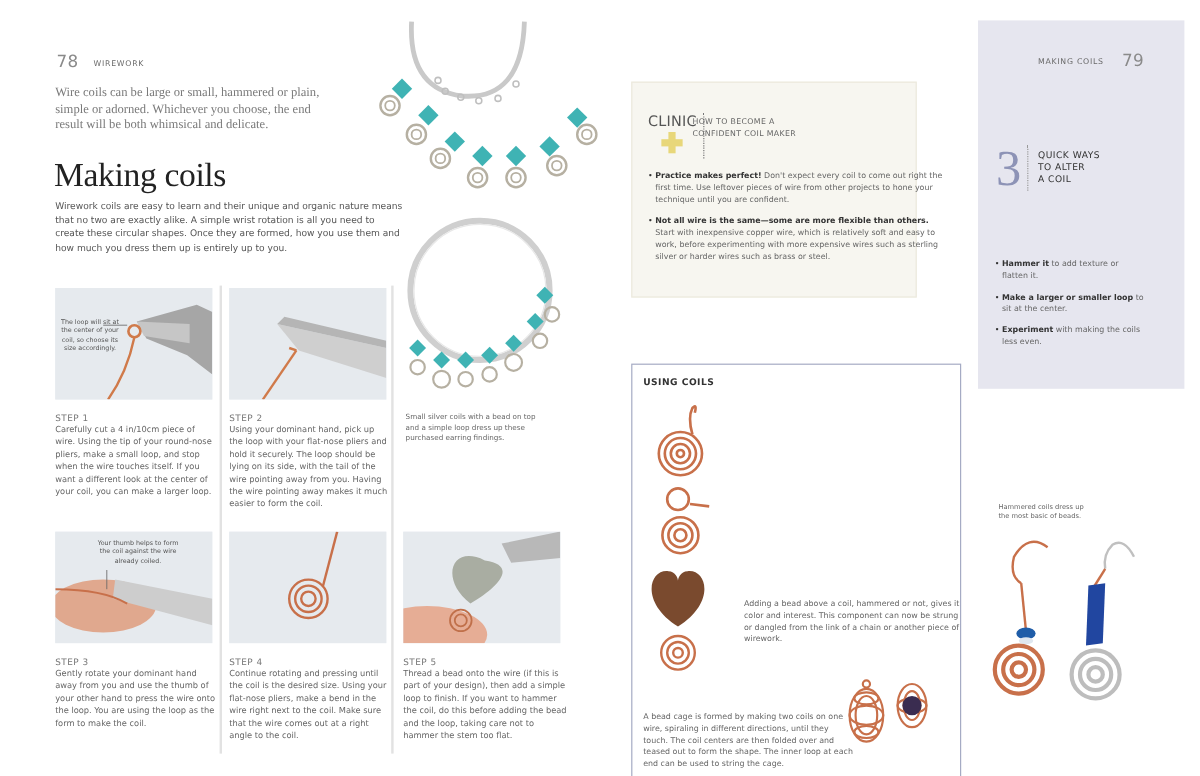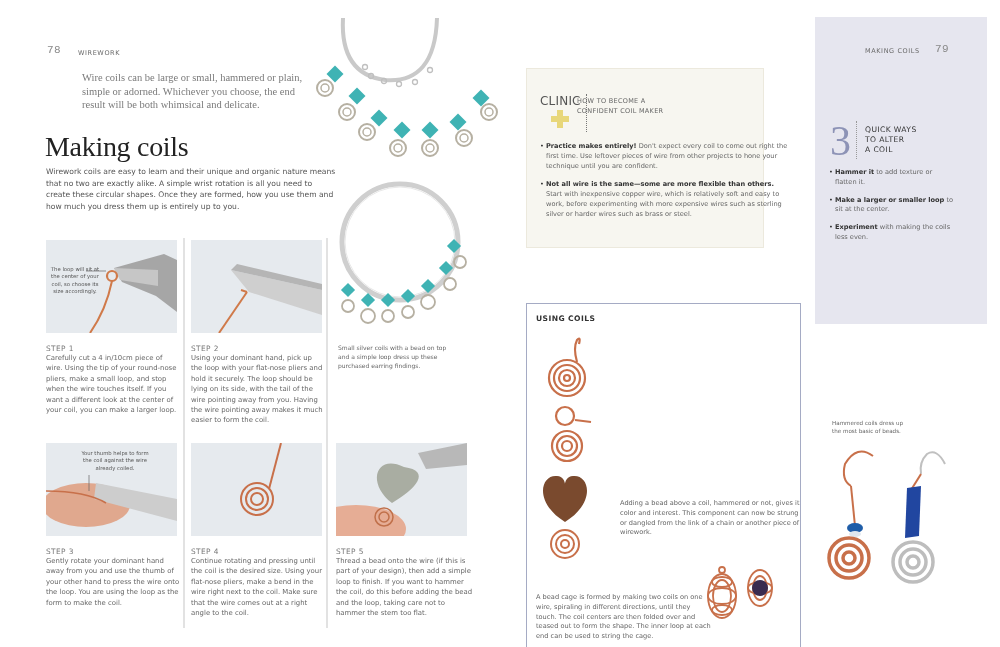--- a/index.html
+++ b/index.html
@@ -3,21 +3,21 @@
   <meta charset="utf-8">
   <style>
     * { box-sizing: border-box; margin: 0; padding: 0; }
     html, body { width: 1000px; height: 647px; overflow: hidden; background: #ffffff; }
     body { position: relative; font-family: "DejaVu Sans", sans-serif; color: #555; }
 
     .abs { position: absolute; }
     .sans { font-family: "DejaVu Sans", "Liberation Sans", sans-serif; }
 
     
-    .folio-num { font-size: 11px; color: #8a8a8a; letter-spacing: 0.3px; font-family: Liberation Mono, monospace; }
+    .folio-num { font-size: 14px; color: #8a8a8a; letter-spacing: 0.3px; }
     .folio-label { font-size: 6.5px; color: #6a6a6a; letter-spacing: 0.6px; text-transform: uppercase; }
 
     .intro { font-size: 10.5px; line-height: 13.5px; color: #7a7a7a; font-family: "Liberation Serif", serif; }
     .title { font-size: 28px; color: #222; font-family: "Liberation Serif", serif; letter-spacing: -0.3px; }
     .lede { font-size: 7.6px; line-height: 11.6px; color: #555; }
 
     
     .photo { background: #e7ebef; overflow: hidden; }
     .step-label { font-size: 7.4px; color: #777; letter-spacing: 0.4px; }
     .step-text { font-size: 6.9px; line-height: 10.4px; color: #666; }
@@ -48,21 +48,21 @@
     ul.bul { list-style: none; }
     ul.bul li { position: relative; padding-left: 6px; }
     ul.bul li::before { content: "•"; position: absolute; left: 0; top: 0; color: #333; }
   </style>
 </head>
 <body>
 
 <div class="abs folio-num sans" style="left:47px; top:44px;">78</div>
 <div class="abs folio-label sans" style="left:78px; top:49px;">WIREWORK</div>
 
-<div class="abs intro" style="left:46px; top:71px; width:225px;margin-left:36px;">Wire coils can be large or small, hammered or plain, simple or adorned. Whichever you choose, the end result will be both whimsical and delicate.</div>
+<div class="abs intro" style="left:46px; top:71px; width:225px;">Wire coils can be large or small, hammered or plain, simple or adorned. Whichever you choose, the end result will be both whimsical and delicate.</div>
 
 <div class="abs title" style="left:45px; top:131px;">Making coils</div>
 <div class="abs lede sans" style="left:46px; top:166px; width:290px;">Wirework coils are easy to learn and their unique and organic nature means that no two are exactly alike. A simple wrist rotation is all you need to create these circular shapes. Once they are formed, how you use them and how much you dress them up is entirely up to you.</div>
 
 <div class="abs" style="left:285px; top:14px; width:220px; height:148px;">
   <svg width="220" height="148" viewBox="0 0 220 148">
     <path d="M58 4 Q 55 60 100 66 Q 150 70 152 4" fill="none" stroke="#c9c9c9" stroke-width="4"></path>
     <g fill="none" stroke="#bfbfbf" stroke-width="1.3">
       <circle cx="80" cy="53" r="2.5"></circle>
         <circle cx="86" cy="62" r="2.5"></circle>
@@ -227,21 +227,21 @@
   <svg class="abs" style="left:24px; top:41px;" width="18" height="18" viewBox="0 0 18 18">
     <rect x="6" y="0" width="6" height="18" fill="#e8d77a"></rect>
     <rect x="0" y="6" width="18" height="6" fill="#e8d77a"></rect>
   </svg>
   <div class="abs" style="left:59px; top:25px; height:38px; border-left:1px dotted #777;"></div>
   <div class="abs clinic-sub sans" style="left:50px; top:28px;">
     <div>HOW TO BECOME A</div>
     <div>CONFIDENT COIL MAKER</div>
   </div>
   <ul class="abs bul clinic-text sans" style="left:13px; top:73px; width:250px;">
-    <li style="margin-bottom:9px;"><b>Practice makes entirely!</b><span> Don't expect every coil to come out right the first time. Use leftover pieces of wire from other projects to hone your technique until you are confident.</span></li>
+    <li style="margin-bottom:9px;"><b>Practice makes perfect!</b><span> Don't expect every coil to come out right the first time. Use leftover pieces of wire from other projects to hone your technique until you are confident.</span></li>
     <li><b>Not all wire is the same—some are more flexible than others.</b><span> Start with inexpensive copper wire, which is relatively soft and easy to work, before experimenting with more expensive wires such as sterling silver or harder wires such as brass or steel.</span></li>
   </ul>
 </div>
 
 <div class="abs using" style="left:526px; top:268px; width:275px; height:412px;margin-top:35px;">
   <div class="abs using-title sans" style="left:9px; top:10px;">USING COILS</div>
 
   <svg class="abs" style="left:10px; top:30px;" width="60" height="66" viewBox="0 0 60 66">
     <g fill="none" stroke="#c8704a" stroke-width="2.2">
       <circle cx="30" cy="44" r="18"></circle>
@@ -297,21 +297,21 @@
 
   <div class="abs big-num" style="left:15px; top:104px;">3</div>
   <div class="abs" style="left:41px; top:104px; height:38px; border-left:1px dotted #999;"></div>
   <div class="abs qw-title sans" style="left:50px; top:108px;">
     <div>QUICK WAYS</div>
     <div>TO ALTER</div>
     <div>A COIL</div>
   </div>
 
   <ul class="abs bul qw-text sans" style="left:14px; top:151px; width:125px;">
-    <li style="margin-bottom:8px;"><b>Hammer it</b><span> to add texture or flatten it.</span></li>
+    <li style="margin-bottom:8px;margin-top:48px;"><b>Hammer it</b><span> to add texture or flatten it.</span></li>
     <li style="margin-bottom:8px;"><b>Make a larger or smaller loop</b><span> to sit at the center.</span></li>
     <li><b>Experiment</b><span> with making the coils less even.</span></li>
   </ul>
 </div>
 
 <div class="abs caption sans" style="left:832px; top:419px; width:75px; font-size:5.6px; line-height:8.4px;">Hammered coils dress up the most basic of beads.</div>
 <svg class="abs" style="left:815px; top:440px;" width="170" height="170" viewBox="0 0 170 170">
 
   <path d="M58 16 Q 42 4 30 24 Q 26 40 36 46" fill="none" stroke="#c8704a" stroke-width="2"></path>
   <line x1="36" y1="46" x2="40" y2="86" stroke="#c8704a" stroke-width="2"></line>

